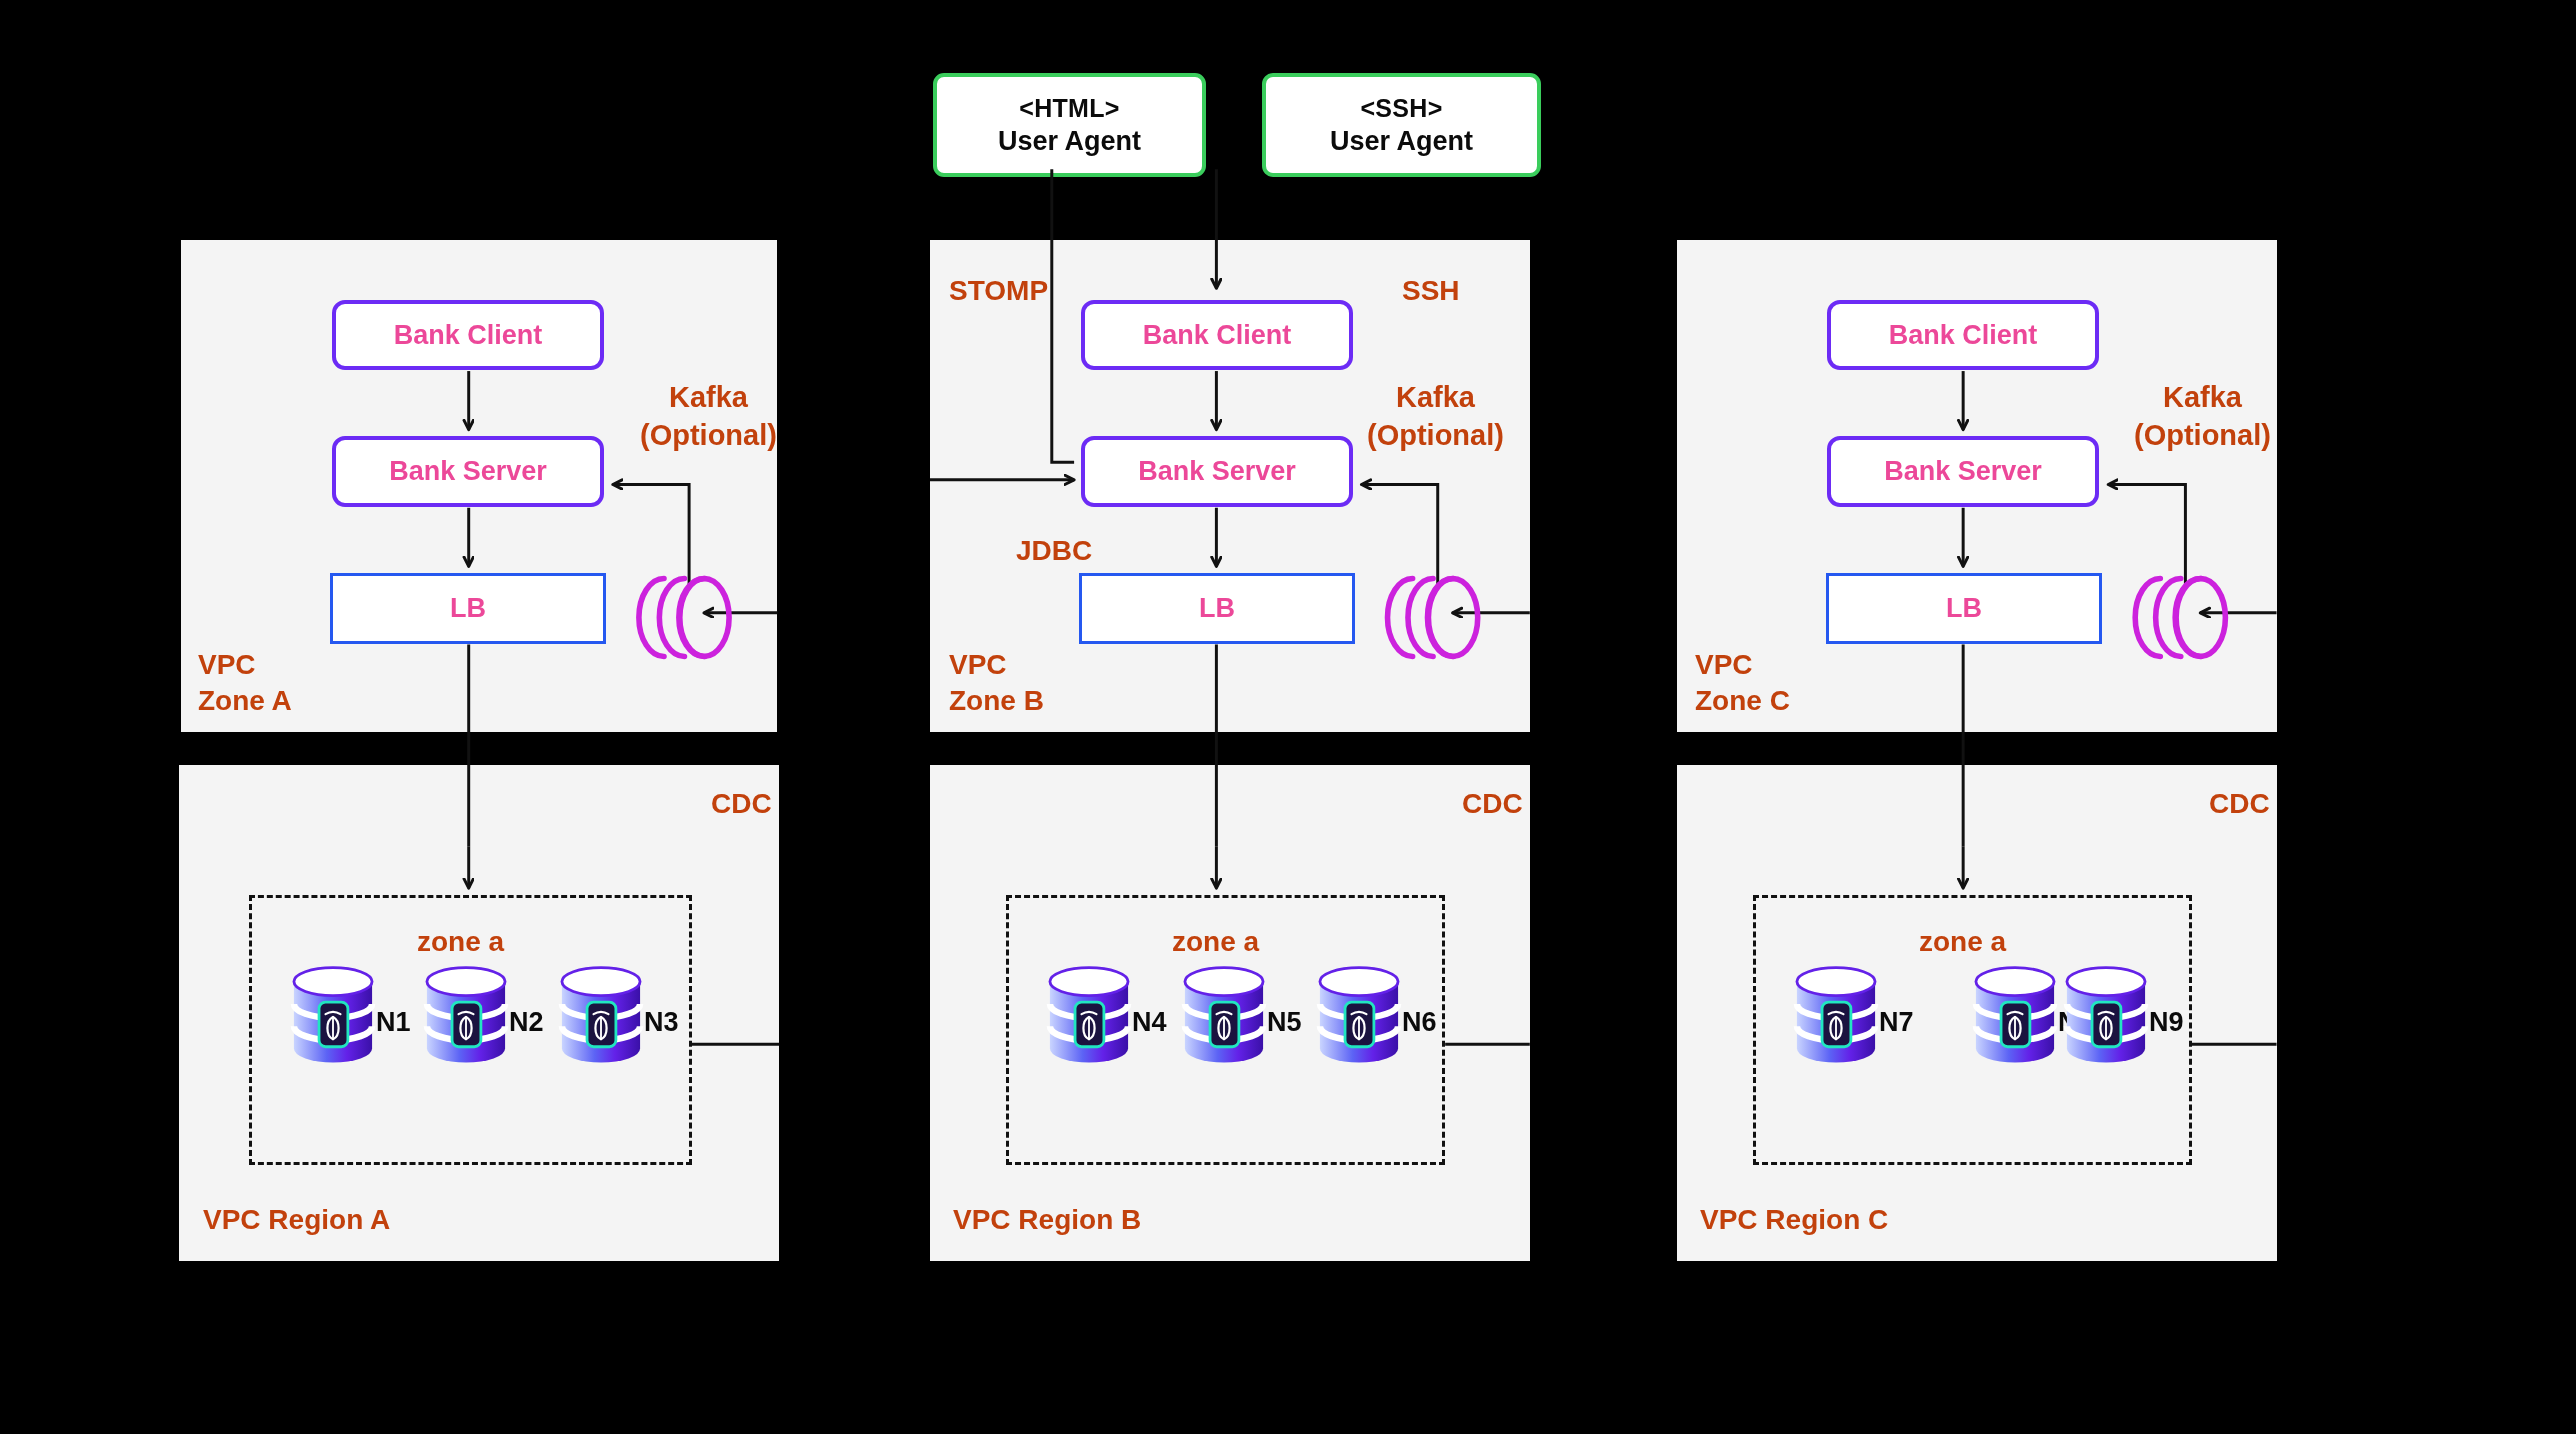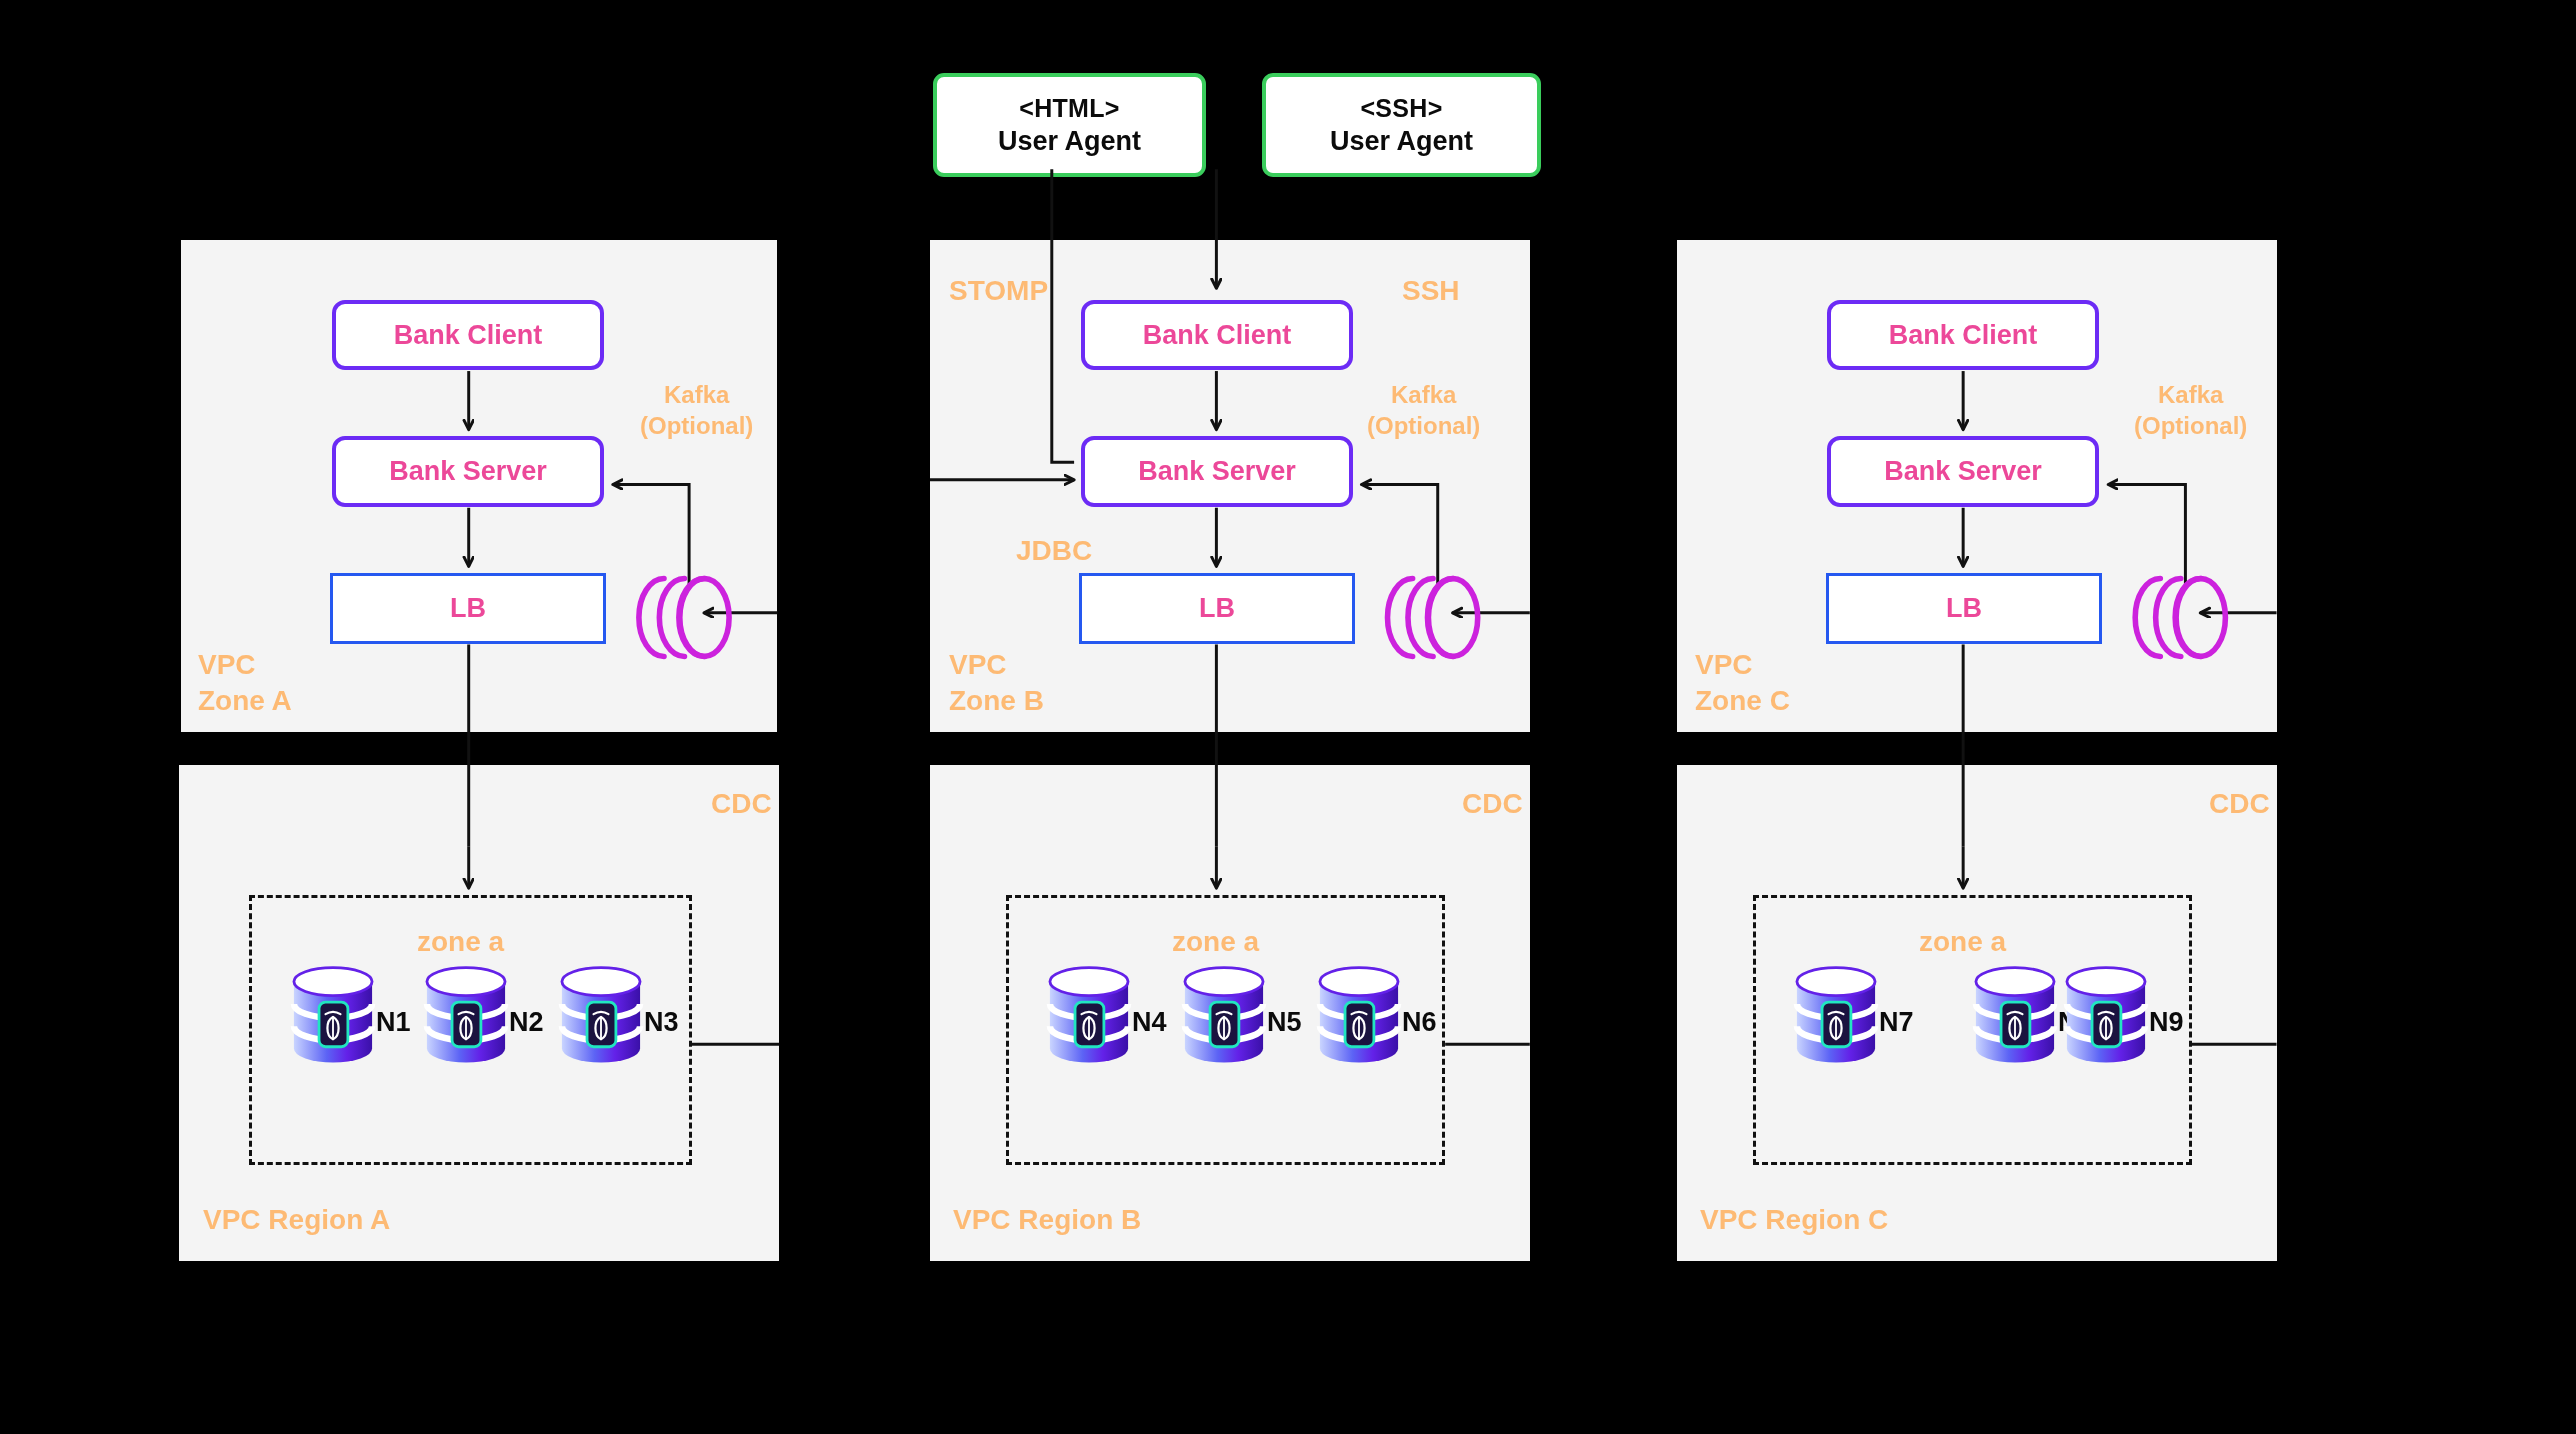--- a/index.html
+++ b/index.html
@@ -12,22 +12,22 @@
   .ua-box .l1{font-size:25px;letter-spacing:0.3px;}
   .ua-box .l2{font-size:27px;}
 
   .panel{position:absolute;background:#F4F4F4;}
 
   .node{position:absolute;background:#fff;display:flex;align-items:center;justify-content:center;
         font-weight:bold;font-size:27px;color:#ec4899;box-sizing:border-box;}
   .node.client,.node.server{border:4.6px solid #6C2BF5;border-radius:13px;}
   .node.lb{border:3.7px solid #2558F0;border-radius:0;}
 
-  .lbl{position:absolute;font-weight:bold;color:#fdba74;white-space:pre;line-height:1.3;}
-  .lbl.s28{font-size:24px;}
+  .lbl{position:absolute;font-weight:bold;color:#c2410c;white-space:pre;line-height:1.3;}
+  .lbl.s28{font-size:29px;}
   .lbl.s30{font-size:28px;}
 
   .zonebox{position:absolute;border:3.7px dashed #111;box-sizing:border-box;}
 
   .dbwrap{position:absolute;display:flex;flex-direction:row;align-items:center;}
   .dbname{margin-top:11px;font-weight:bold;font-size:27px;color:#0b0b0b;}
 
   svg.ov{position:absolute;left:0;top:0;width:2576px;height:1434px;pointer-events:none;}
 </style>
 </head>

